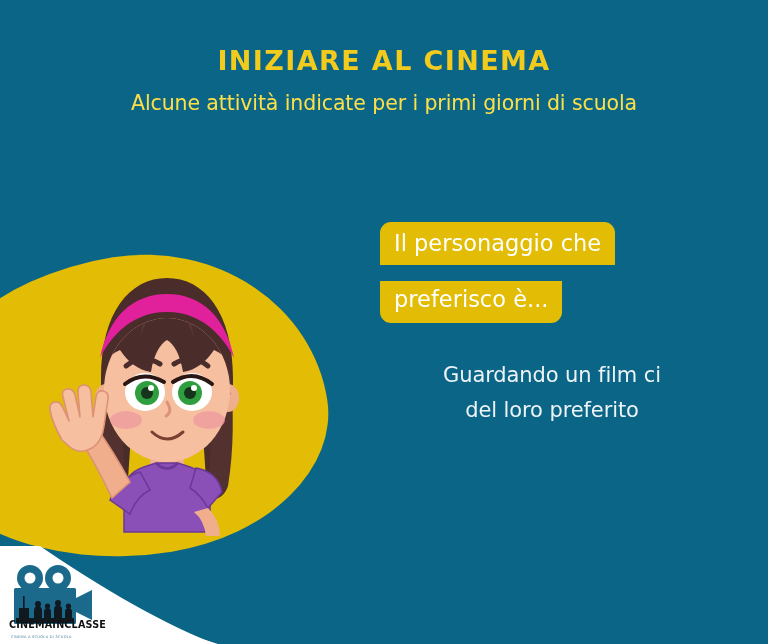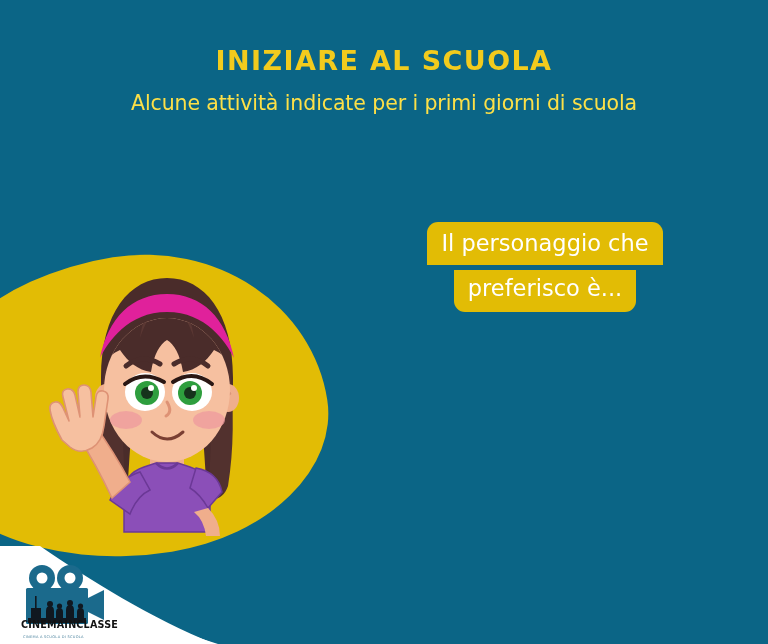--- a/index.html
+++ b/index.html
@@ -64,39 +64,38 @@
     width: 340px;
     height: 300px;
   }
 
   
   .bubble {
     position: absolute;
     top: 222px;
     left: 380px;
     width: 330px;
-    text-align: center;
   }
   .bubble-line {
     display: inline-block;
     background: #E2BC05;
     color: #FFFFFF;
     font-family: "DejaVu Sans", sans-serif;
     font-size: 22.5px;
     line-height: 1.33;
     padding: 4px 14px 6px 14px;
     white-space: nowrap;
   }
   .bubble-line.l1 {
     border-radius: 11px 11px 0 0;
     padding-top: 7px;
   }
   .bubble-line.l2 {
     border-radius: 0 0 11px 11px;
-    margin-top: 5px;
+    margin-top: 16px;
     padding-bottom: 8px;
   }
   .bubble-row { line-height: 0; }
   .bubble-row + .bubble-row { margin-top: 0; }
 
   
   .body-text {
     position: absolute;
     top: 358px;
     left: 352px;
@@ -115,21 +114,21 @@
     left: 0;
     bottom: 0;
     width: 250px;
     height: 98px;
     overflow: hidden;
   }
   .wedge svg { display: block; }
 
   .logo {
     position: absolute;
-    left: 20px;
+    left: 8px;
     bottom: 2px;
     width: 100px;
     height: 78px;
     text-align: right;
   }
   .logo-mark { display: block; }
   .logo-word {
     position: absolute;
     left: 1px;
     bottom: 12px;
@@ -151,21 +150,21 @@
     white-space: nowrap;
     opacity: .85;
   }
 </style>
 </head>
 <body>
 
 <div id="poster">
 
   <div class="header">
-    <div class="title">INIZIARE AL SCUOLA</div>
+    <div class="title">INIZIARE AL CINEMA</div>
     <div class="subtitle">Alcune attività indicate per i primi giorni di scuola</div>
   </div>
 
   <div class="blob"></div>
 
   <div class="girl">
     <svg width="340" height="300" viewBox="0 0 340 300" xmlns="http://www.w3.org/2000/svg">
       <defs>
         <clipPath id="faceClip">
           <ellipse cx="167" cy="140" rx="63" ry="72"></ellipse>
@@ -257,20 +256,22 @@
   <div class="bubble">
     <div class="bubble-row">
       <span class="bubble-line l1">Il personaggio che</span>
     </div>
     <div class="bubble-row">
       <span class="bubble-line l2">preferisco è...</span>
     </div>
   </div>
 
   <div class="body-text">
+    <div>Guardando un film ci</div>
+    <div>del loro preferito</div>
   </div>
 
   <div class="wedge">
     <svg width="250" height="98" viewBox="0 0 250 98" xmlns="http://www.w3.org/2000/svg">
       <path d="M0 0 C0 0 40 0 40 0 C90 34 150 72 215 98 L0 98 Z" fill="#FFFFFF"></path>
       <path d="M0 0 L36 0 C88 36 150 74 212 98 L150 98 C96 72 44 38 0 6 Z" fill="#FFFFFF"></path>
       <path d="M0 0 L30 0 C84 40 152 78 218 98 L0 98 Z" fill="#FFFFFF"></path>
     </svg>
   </div>
 

